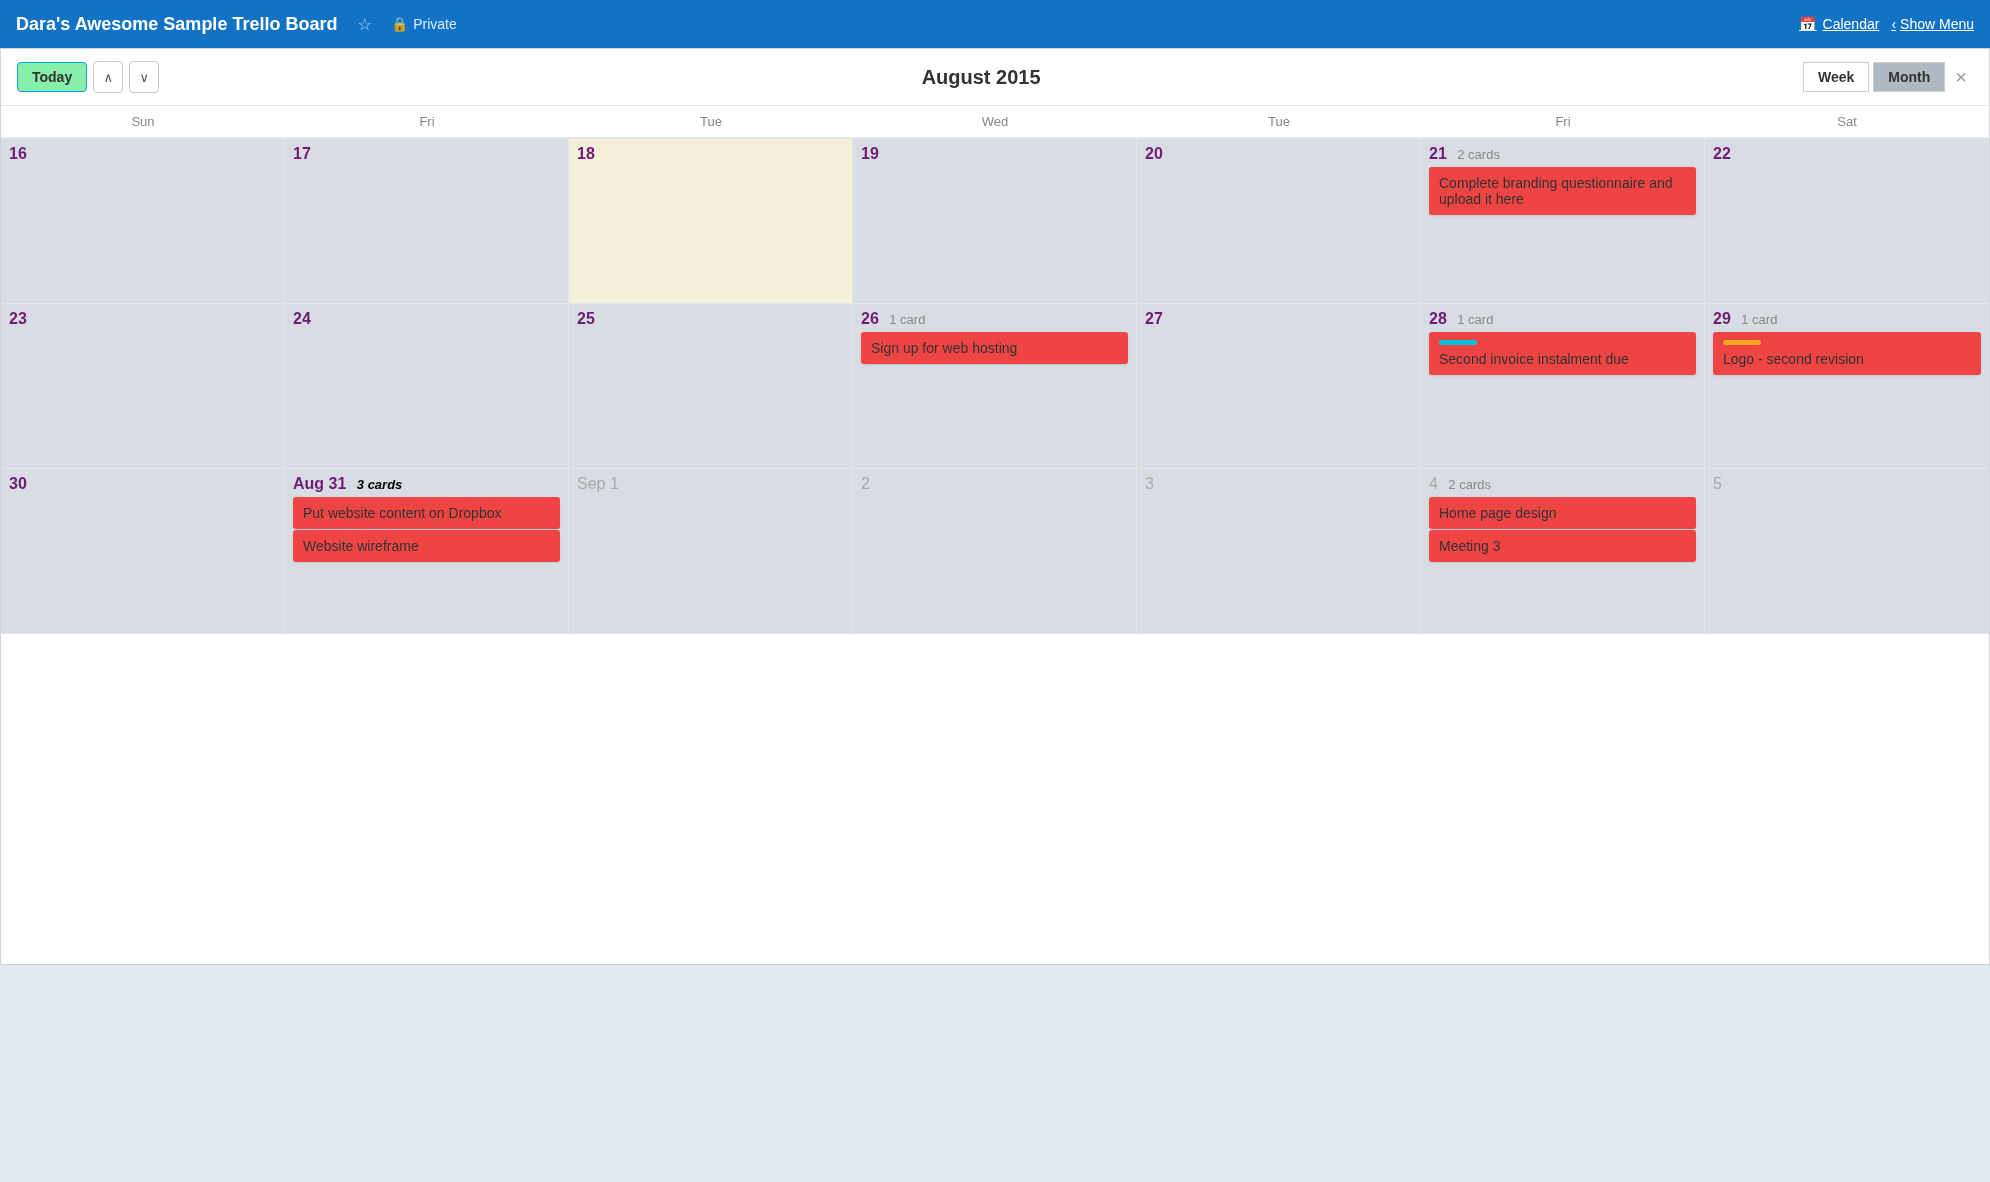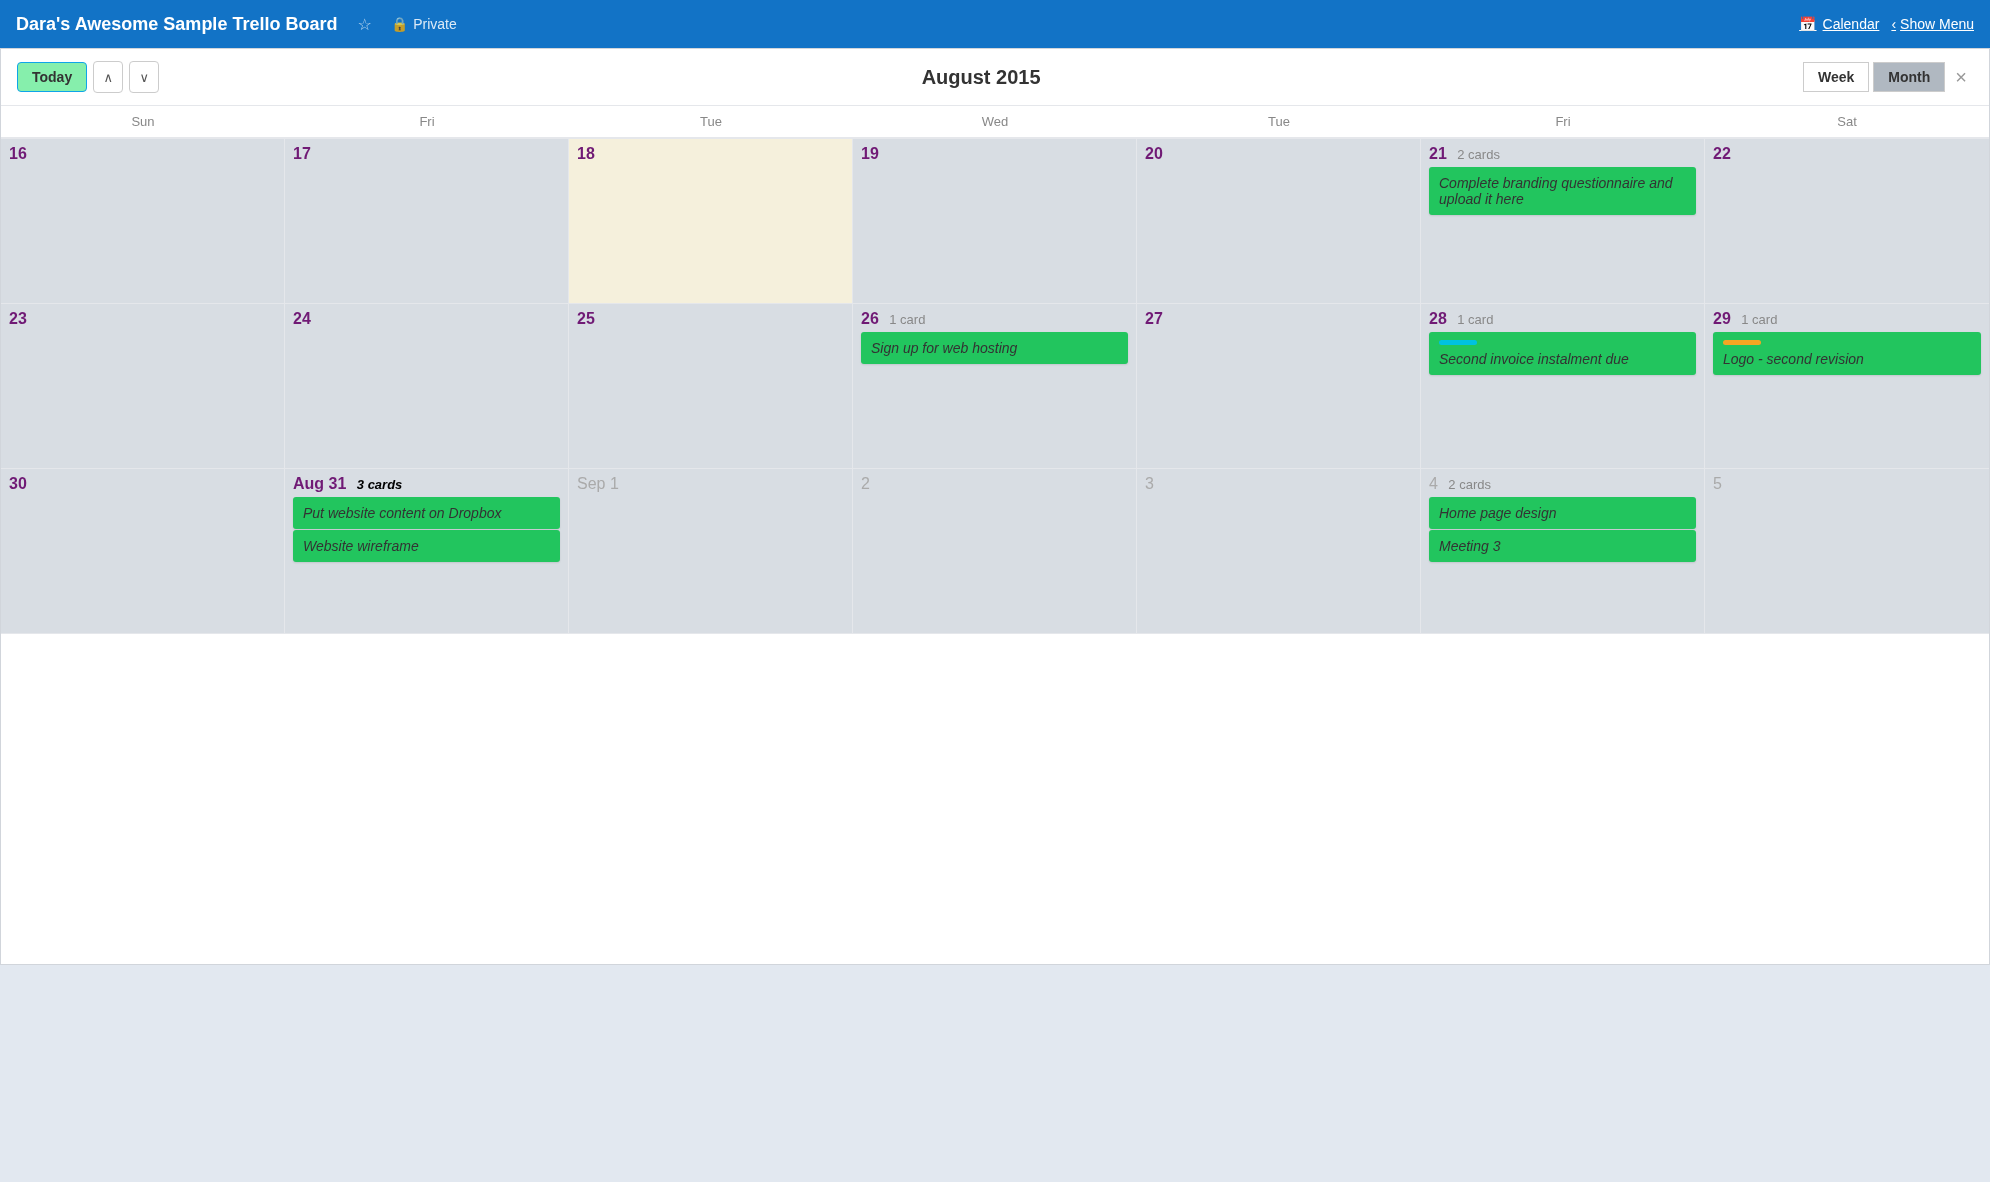--- a/index.html
+++ b/index.html
@@ -128,29 +128,28 @@
       display: inline;
     }
     .card-count {
       font-size: 13px;
       color: #888;
       font-weight: 400;
       margin-left: 6px;
     }
     .card-count.bold { font-weight: 600; color: #000000; font-style: italic; }
     .cal-card {
-      background: #22c55e;
+      background: #ef4444;
       border-radius: 3px;
       padding: 8px 10px;
       margin-top: 1px;
       font-size: 14px;
       color: #333;
       box-shadow: 0 1px 2px rgba(0,0,0,0.1);
       cursor: pointer;
-      font-style: italic;
     }
     .cal-card .card-label {
       height: 5px;
       border-radius: 3px;
       margin-bottom: 6px;
       width: 38px;
     }
     .label-cyan { background: #00c2e0; }
     .label-yellow { background: #f5a623; }
 

